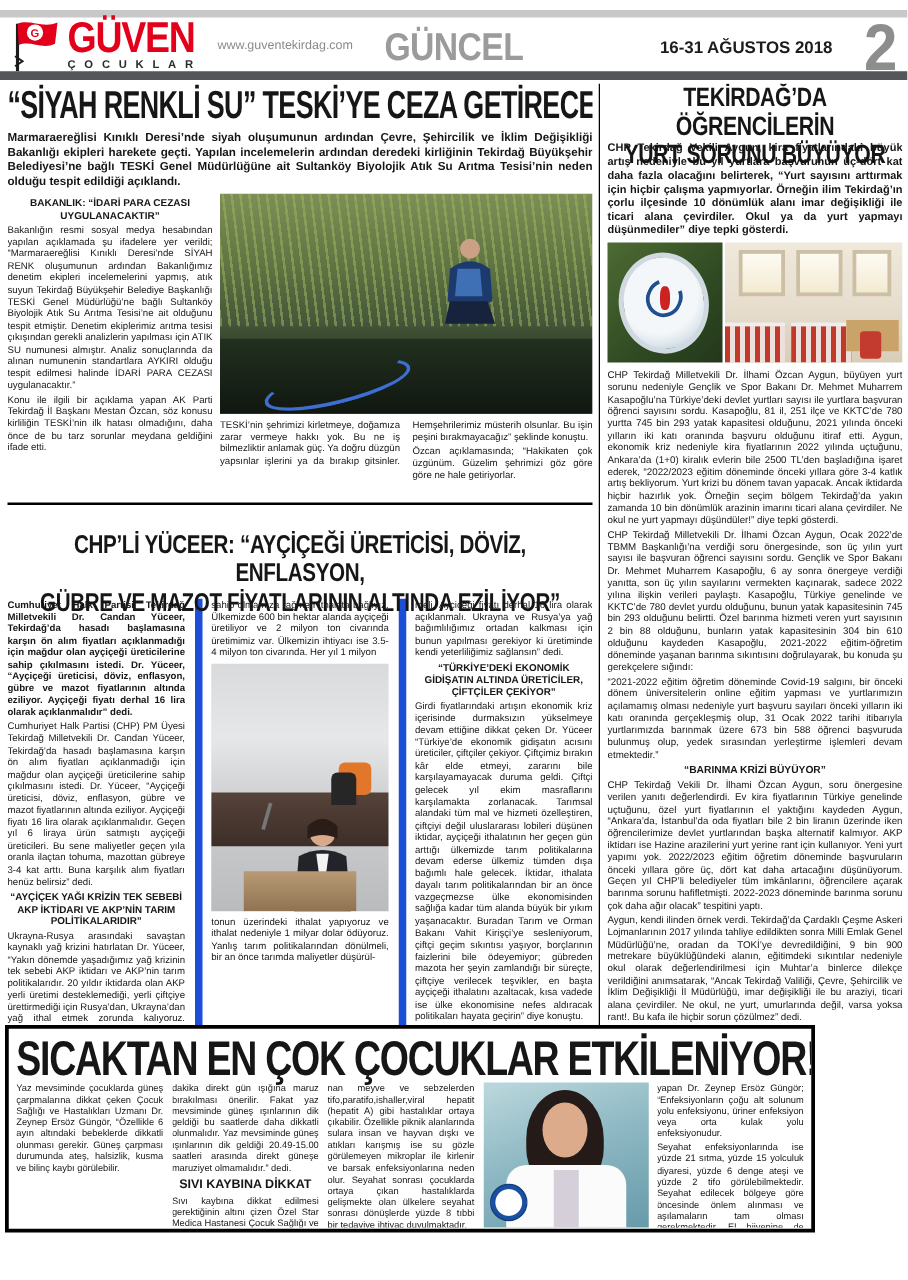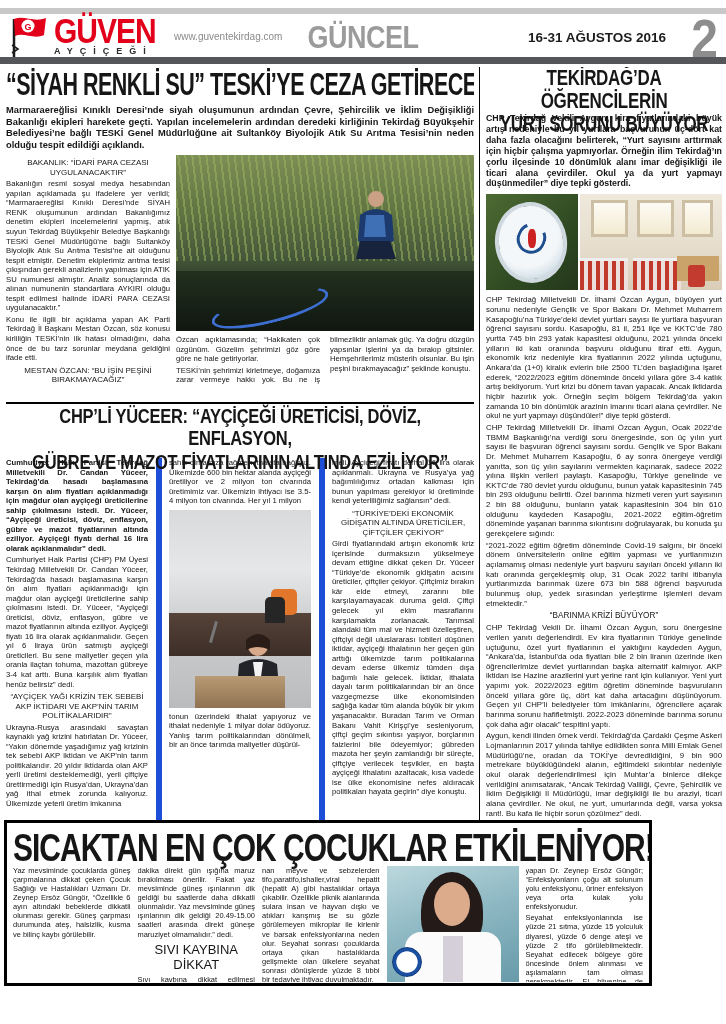--- a/index.html
+++ b/index.html
@@ -13,38 +13,38 @@
 .logo{position:absolute;left:8px;top:0;display:flex;align-items:flex-start}
 .flag{width:44px;height:44px;margin-right:2px}
 .brand .nm{font-size:30px;font-weight:900;color:#e2001a;letter-spacing:-1px;line-height:.9;transform:scaleY(1.15);transform-origin:top left}
 .brand .tk{font-size:9px;font-weight:700;color:#2b2b2b;letter-spacing:7px;margin-top:4px}
 .url{position:absolute;left:174px;top:16px;font-size:10px;color:#8a8a8a}
 .section-ttl{position:absolute;left:0;right:0;top:8px;text-align:center;font-size:27px;font-weight:900;color:#9b9b9b;letter-spacing:-.5px;transform:scaleY(1.15)}
 .issue{position:absolute;right:60px;top:15px;font-size:13.5px;font-weight:700;color:#1c1c1c}
 .pgnum{position:absolute;right:8px;top:-6px;font-size:48px;font-weight:900;color:#8d8d8d;transform:scaleY(1.1);transform-origin:top}
 
 .jp{ text-align:justify;line-height:1.24}
-.sub{font-weight:400;text-align:center;line-height:1.2;margin:3px 0 2px}
+.sub{font-weight:700;text-align:center;line-height:1.2;margin:3px 0 2px}
 
 .a1{position:absolute;left:6px;top:67px;width:468px;height:333px;overflow:hidden}
 .a1 h1{font-size:21.5px;font-weight:900;text-align:center;letter-spacing:-.5px;white-space:nowrap;transform:scaleY(1.45);transform-origin:top center;height:36px}
 .a1 .lead{font-size:9.3px;font-weight:700;margin-top:2px}
 .a1 .row{display:flex;margin-top:4px;gap:6px}
 .a1 .lcol{width:164px;flex:none;font-size:7.7px;overflow:hidden;height:252px}
 .a1 .lcol .sub{font-size:8px}
 .a1 .rcol{flex:1;display:flex;flex-direction:column;gap:4px}
 .photo1{height:176px;position:relative;overflow:hidden;background:linear-gradient(180deg,#7d8f55 0%,#5e7342 34%,#45583a 58%,#26321f 78%,#1a2417 100%)}
 .photo1 .reed{position:absolute;left:0;top:0;width:100%;height:60%;background:repeating-linear-gradient(83deg,rgba(157,178,96,.55) 0 2px,rgba(0,0,0,0) 2px 7px)}
 .photo1 .water{position:absolute;left:0;bottom:0;width:100%;height:34%;background:linear-gradient(180deg,#22301f,#101710)}
 .photo1 .man{position:absolute;right:70px;top:34px;width:58px;height:74px}
 .photo1 .hose{position:absolute;left:34px;bottom:8px;width:120px;height:30px;border:3px solid #3d6fd2;border-radius:50%;border-top-color:transparent;transform:rotate(-14deg)}
 .quotes{font-size:7.7px;column-count:2;column-gap:10px;height:68px;overflow:hidden}
 .quotes p{margin-bottom:2px}
 
-.a3{position:absolute;left:6px;top:402px;width:468px;height:448px;border-top:2px solid #000;padding-top:0;overflow:hidden}
+.a3{position:absolute;left:6px;top:402px;width:468px;height:448px;border-top:2px solid #000;padding-top:21px;overflow:hidden}
 .a3 h2{font-size:16.5px;font-weight:900;text-align:center;letter-spacing:-.3px;line-height:1.12;transform:scaleY(1.25);transform-origin:top center;height:46px}
 .a3 .cols{display:flex;gap:8px;margin-top:8px}
 .a3 .c{flex:1;font-size:7.7px;overflow:hidden;height:386px}
 .a3 .c+.c{border-left:6px solid #1d4ed8;padding-left:7px}
 .a3 .c .sub{font-size:7.9px}
 .photo3{height:198px;margin:4px 0;position:relative;overflow:hidden;background:linear-gradient(180deg,#d8dadc 0%,#e6e7e8 30%,#cfd0d2 55%,#b9bbbd 100%)}
 .photo3 .rostrum{position:absolute;left:0;top:52%;width:100%;height:22%;background:linear-gradient(180deg,#56433a,#3c2e27)}
 .photo3 .chair{position:absolute;right:14px;top:40%;width:26px;height:26px;border-radius:5px;background:#e2762b}
 .photo3 .officer{position:absolute;right:26px;top:44%;width:20px;height:26px;border-radius:5px 5px 0 0;background:#262626}
 .photo3 .mic{position:absolute;left:30%;top:56%;width:3px;height:22px;background:#777;transform:rotate(16deg)}
@@ -65,21 +65,21 @@
 .photo2b .desk{position:absolute;right:2%;bottom:10%;width:30%;height:26%;background:#caa36a}
 .photo2b .chair{position:absolute;right:12%;bottom:4%;width:12%;height:22%;background:#c23b2e;border-radius:3px}
 .a2 .body{font-size:7.8px}
 .a2 .sub{font-size:8.2px}
 
 .a4{position:absolute;left:4px;top:820px;width:648px;height:166px;border:3px solid #000;background:#fff;padding:3px 6px;overflow:hidden}
 .a4 h1{font-size:30px;font-weight:900;text-align:center;letter-spacing:-1px;white-space:nowrap;transform:scaleY(1.3);transform-origin:top center;height:36px}
 .a4 .cols{display:flex;gap:7px;margin-top:4px}
 .a4 .c{flex:1;font-size:7.45px;overflow:hidden;height:116px;text-align:justify;line-height:1.22}
 .a4 .c .intro{font-weight:700;font-size:8px}
-.a4 .c .sub{font-size:13px}
+.a4 .c .sub{font-size:10px}
 .photo4{flex:none;width:132px;height:116px;position:relative;overflow:hidden;background:linear-gradient(160deg,#bcd8dd 0%,#8fb9c4 45%,#679aa9 100%)}
 .photo4 .hair{position:absolute;left:34px;top:6px;width:62px;height:78px;border-radius:50% 50% 40% 40%;background:#241a18}
 .photo4 .face{position:absolute;left:47px;top:16px;width:36px;height:44px;border-radius:50%;background:#dcab8c}
 .photo4 .coat{position:absolute;left:18px;top:66px;width:96px;height:52px;border-radius:16px 16px 0 0;background:#fbfbfb}
 .photo4 .shirt{position:absolute;left:56px;top:70px;width:20px;height:46px;background:#d4cfd8}
 .photo4 .hlogo{position:absolute;left:5px;bottom:5px;width:30px;height:30px;border-radius:50%;background:radial-gradient(circle,#fff 0 52%,#1b4fa0 56% 100%);border:1px solid #123c7e}
 p.bp{margin-bottom:2px}
 </style>
 </head>
 <body>
@@ -91,55 +91,54 @@
     <div class="logo">
       <svg class="flag" viewBox="0 0 44 44">
         <path d="M6 4 L6 42" stroke="#1b1b1b" stroke-width="2.5"></path>
         <path d="M6 4 C16 0,26 8,38 3 L36 20 C26 25,16 17,7 21 Z" fill="#e2001a"></path>
         <circle cx="20" cy="11" r="6.5" fill="#fff"></circle>
         <text x="20" y="14.5" font-size="9" font-weight="bold" fill="#e2001a" text-anchor="middle">G</text>
         <path d="M4 30 l6 4 l-6 4" fill="none" stroke="#1b1b1b" stroke-width="1.6"></path>
       </svg>
       <div class="brand">
         <div class="nm">GÜVEN</div>
-        <div class="tk">AYÇİÇEĞİ</div>
+        <div class="tk">ÇOCUKLAR</div>
       </div>
     </div>
     <div class="url">www.guventekirdag.com</div>
     <div class="section-ttl">GÜNCEL</div>
-    <div class="issue">16-31 AĞUSTOS 2016</div>
+    <div class="issue">16-31 AĞUSTOS 2018</div>
     <div class="pgnum">2</div>
   </div>
   <div class="grayrule"></div>
 
   <section class="a1">
     <h1>“SİYAH RENKLİ SU” TESKİ’YE CEZA GETİRECEK</h1>
     <p class="lead jp">Marmaraereğlisi Kınıklı Deresi’nde siyah oluşumunun ardından Çevre, Şehircilik ve İklim Değişikliği Bakanlığı ekipleri harekete geçti. Yapılan incelemelerin ardından deredeki kirliğinin Tekirdağ Büyükşehir Belediyesi’ne bağlı TESKİ Genel Müdürlüğüne ait Sultanköy Biyolojik Atık Su Arıtma Tesisi’nin neden olduğu tespit edildiği açıklandı.</p>
     <div class="row">
       <div class="lcol jp">
         <div class="sub">BAKANLIK: “İDARİ PARA CEZASI UYGULANACAKTIR”</div>
         <p class="bp">Bakanlığın resmi sosyal medya hesabından yapılan açıklamada şu ifadelere yer verildi; “Marmaraereğlisi Kınıklı Deresi’nde SİYAH RENK oluşumunun ardından Bakanlığımız denetim ekipleri incelemelerini yapmış, atık suyun Tekirdağ Büyükşehir Belediye Başkanlığı TESKİ Genel Müdürlüğü’ne bağlı Sultanköy Biyolojik Atık Su Arıtma Tesisi’ne ait olduğunu tespit etmiştir. Denetim ekiplerimiz arıtma tesisi çıkışından gerekli analizlerin yapılması için ATIK SU numunesi almıştır. Analiz sonuçlarında da alınan numunenin standartlara AYKIRI olduğu tespit edilmesi halinde İDARİ PARA CEZASI uygulanacaktır.”</p>
         <p class="bp">Konu ile ilgili bir açıklama yapan AK Parti Tekirdağ İl Başkanı Mestan Özcan, söz konusu kirliliğin TESKİ’nin ilk hatası olmadığını, daha önce de bu tarz sorunlar meydana geldiğini ifade etti.</p>
-        <div class="sub">MESTAN ÖZCAN: “BU İŞİN PEŞİNİ BIRAKMAYACAĞIZ”</div>
       </div>
       <div class="rcol">
         <div class="photo1">
           <div class="reed"></div>
           <div class="water"></div>
           <svg class="man" viewBox="0 0 58 74">
             <circle cx="30" cy="10" r="8" fill="#caa184"></circle>
             <path d="M14 26 Q30 14 46 26 L48 52 Q30 60 12 52 Z" fill="#1d3a6e"></path>
             <path d="M20 26 L38 26 L40 48 L18 48 Z" fill="#3f6fb5"></path>
             <path d="M14 52 L44 52 L50 70 L10 70 Z" fill="#17233c"></path>
           </svg>
           <div class="hose"></div>
         </div>
         <div class="quotes">
+          <p class="jp">TESKİ’nin şehrimizi kirletmeye, doğamıza zarar vermeye hakkı yok. Bu ne iş bilmezliktir anlamak güç. Ya doğru düzgün yapsınlar işlerini ya da bırakıp gitsinler. Hemşehrilerimiz müsterih olsunlar. Bu işin peşini bırakmayacağız” şeklinde konuştu.</p>
           <p class="jp">Özcan açıklamasında; “Hakikaten çok üzgünüm. Güzelim şehrimizi göz göre göre ne hale getiriyorlar.</p>
-          <p class="jp">TESKİ’nin şehrimizi kirletmeye, doğamıza zarar vermeye hakkı yok. Bu ne iş bilmezliktir anlamak güç. Ya doğru düzgün yapsınlar işlerini ya da bırakıp gitsinler. Hemşehrilerimiz müsterih olsunlar. Bu işin peşini bırakmayacağız” şeklinde konuştu.</p>
         </div>
       </div>
     </div>
   </section>
 
   <section class="a3">
     <h2>
       <span>CHP’Lİ YÜCEER: “AYÇİÇEĞİ ÜRETİCİSİ, DÖVİZ, ENFLASYON,</span><br>
       <span>GÜBRE VE MAZOT FİYATLARININ ALTINDA EZİLİYOR”</span>
     </h2>

